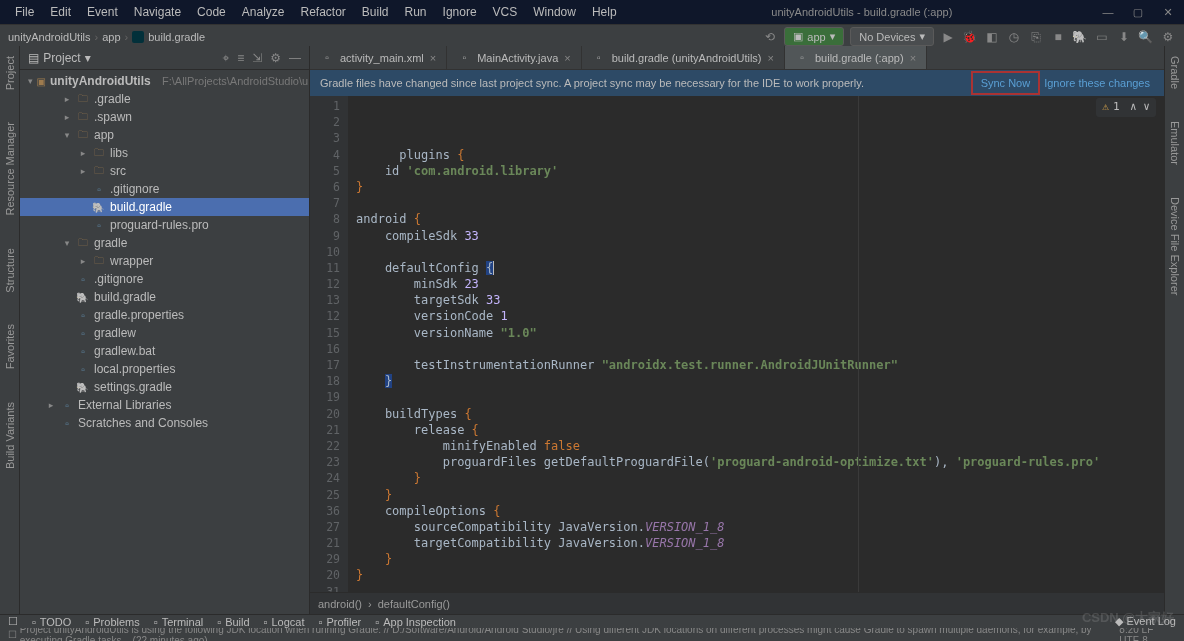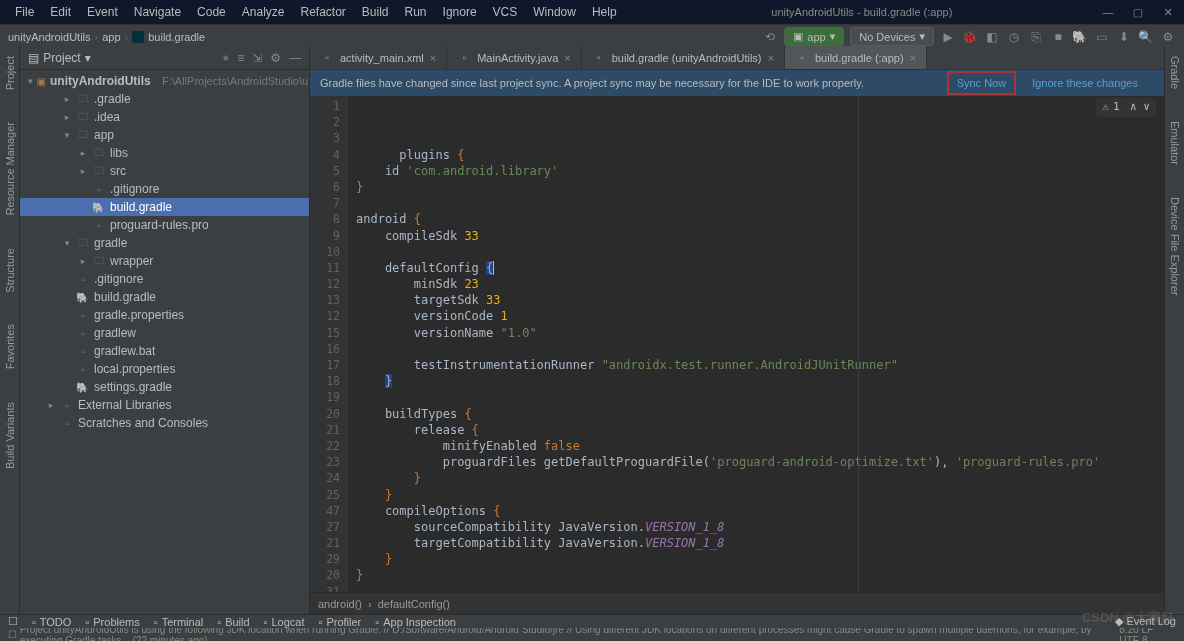--- a/index.html
+++ b/index.html
@@ -48,30 +48,30 @@
   
   
   .editor-area { flex: 1; display: flex; flex-direction: column; background: #2b2b2b; position: relative; }
   .tabs { height: 24px; background: #3c3f41; display: flex; border-bottom: 1px solid #323232; }
   .tab { padding: 0 10px; display: flex; align-items: center; gap: 6px; border-right: 1px solid #323232; font-size: 11px; color: #bbbbbb; cursor: pointer; }
   .tab.active { background: #515658; }
   .tab .close { color: #888; font-size: 11px; }
   
   .sync-bar { height: 26px; background: #2d4a66; display: flex; align-items: center; padding: 0 10px; color: #bbbbbb; font-size: 11px; }
   .sync-bar .msg { flex: 1; }
-  .sync-link { color: #5a9fd4; cursor: pointer; padding: 0 16px; }
+  .sync-link { color: #5a9fd4; cursor: pointer; padding: 0 4px; }
   .sync-now { border: 2px solid #a33; padding: 4px 8px; color: #5a9fd4; }
   
   .editor-body { flex: 1; display: flex; position: relative; overflow: hidden; }
   .gutter { width: 38px; background: #313335; text-align: right; padding: 2px 8px 0 0; color: #606366; font-family: "Consolas", monospace; font-size: 11.5px; line-height: 1.4; }
   .gutter .ln { height: 16.2px; }
   .code { flex: 1; font-family: "Consolas", monospace; font-size: 12px; line-height: 1.35; padding: 2px 0 0 8px; color: #a9b7c6; white-space: pre; position: relative; }
   .code .kw { color: #cc7832; }
-  .code .str { color: #6a8759; }
-  .code .num { color: #eab308; }
+  .code .str { color: #6a8759; font-weight: bold; }
+  .code .num { color: #c4b5fd; }
   .code .lit { color: #9876aa; font-style: italic; }
   .code .hili { background: #214283; }
   .code .caret { border-left: 1px solid #bbb; }
   .guide { position: absolute; top: 0; bottom: 0; left: 510px; width: 1px; background: #3a3a3a; }
   .warn-box { position: absolute; top: 2px; right: 8px; display: flex; align-items: center; gap: 4px; color: #bbb; font-size: 11px; background: #313335; padding: 2px 6px; border-radius: 3px; }
   .warn-box .w { color: #d9a54c; }
   
   .breadcrumb-bar { height: 22px; background: #313335; display: flex; align-items: center; padding: 0 8px; font-size: 11px; gap: 6px; color: #999; border-top: 1px solid #2b2b2b; }
   
   
@@ -170,21 +170,21 @@
     <div class="tree-row">
           <span class="pad" style="width: 30px;"></span>
           <span class="chev">▸</span>
           <span class="ficon folder">🗀</span>
           <span>.gradle</span>
         </div>
         <div class="tree-row">
           <span class="pad" style="width: 30px;"></span>
           <span class="chev">▸</span>
           <span class="ficon folder">🗀</span>
-          <span>.idea</span>
+          <span>.spawn</span>
         </div>
         <div class="tree-row">
           <span class="pad" style="width: 30px;"></span>
           <span class="chev">▾</span>
           <span class="ficon folder">🗀</span>
           <span>app</span>
         </div>
         <div class="tree-row">
           <span class="pad" style="width: 46px;"></span>
           <span class="chev">▸</span>
@@ -332,21 +332,21 @@
           <div class="ln">16</div>
           <div class="ln">17</div>
           <div class="ln">18</div>
           <div class="ln">19</div>
           <div class="ln">20</div>
           <div class="ln">21</div>
           <div class="ln">22</div>
           <div class="ln">23</div>
           <div class="ln">24</div>
           <div class="ln">25</div>
-          <div class="ln">47</div>
+          <div class="ln">36</div>
           <div class="ln">27</div>
           <div class="ln">21</div>
           <div class="ln">29</div>
           <div class="ln">20</div>
           <div class="ln">31</div>
         </div>
       <div class="code" id="code">
         <div class="guide"></div>
         <div class="warn-box"><span class="w">⚠</span><span>1</span> ∧ ∨</div>
       plugins <span class="kw">{</span>

